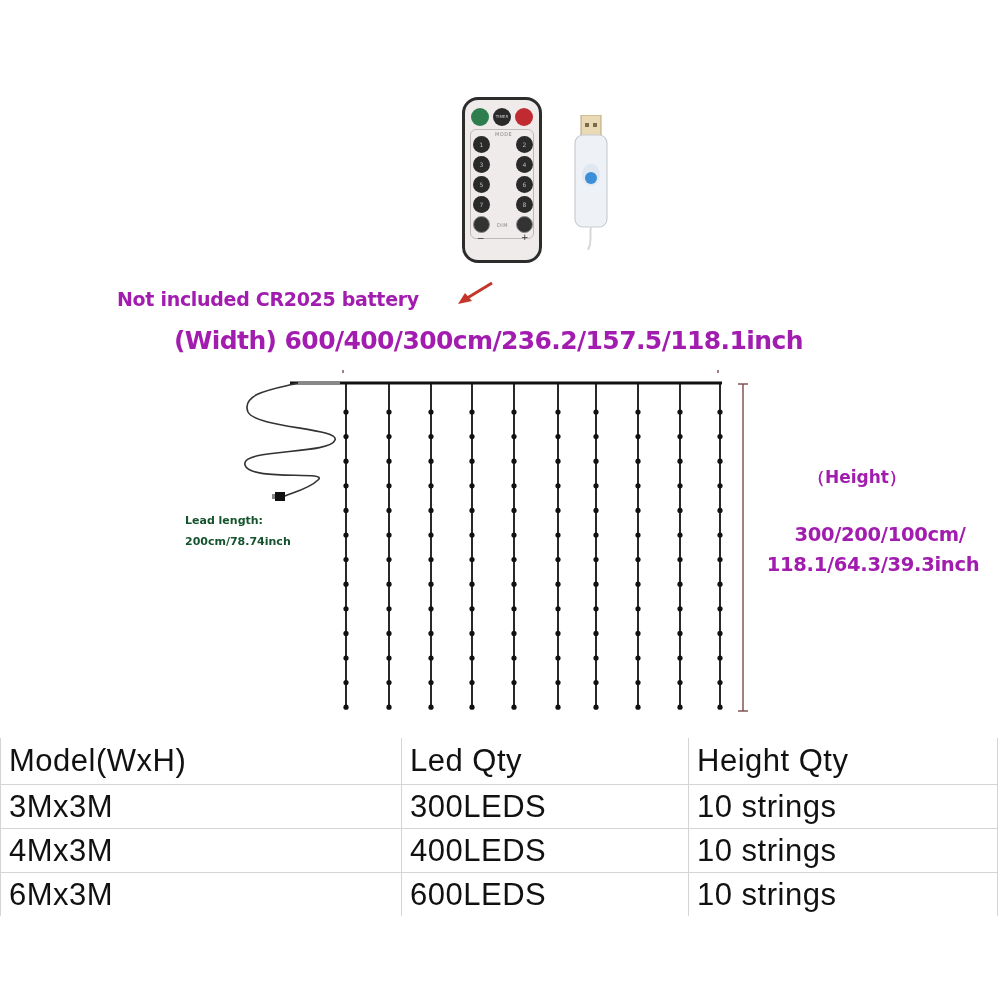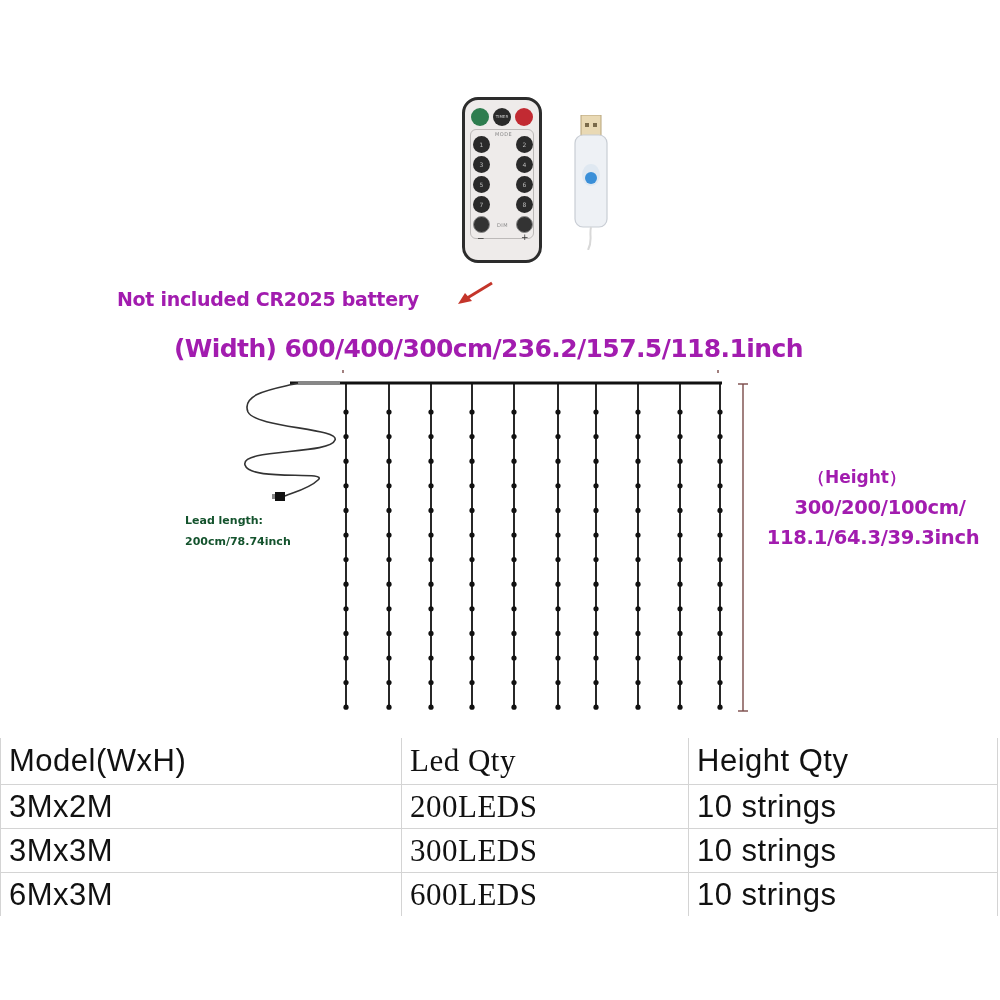--- a/index.html
+++ b/index.html
@@ -18,21 +18,21 @@
   #usb { left:573px; top:115px; width:36px; height:135px; }
 
   
   #curtain-svg { left:0; top:370px; width:1000px; height:350px; }
 
   
   #spec-table { position:absolute; left:0; top:738px; width:998px; border-collapse:collapse; }
   #spec-table td { border-top:1px solid #d4d4d4; border-left:1px solid #d4d4d4; border-right:1px solid #d4d4d4; height:43px; padding:0 0 0 8px; font-family:"Liberation Sans", sans-serif; font-size:31px; color:#111; letter-spacing:0.5px; vertical-align:middle; white-space:nowrap; }
   #spec-table tr:first-child td { border-top:none; height:46px; }
   #spec-table td.c0 { width:392px; }
-  #spec-table td.c1 { width:278px;font-family:Liberation Serif, serif; }
+  #spec-table td.c1 { width:278px; }
 </style>
 </head>
 <body>
 
 <div id="remote" class="abs">
   <div class="topbtn" style="left:6px;background:#2e7d4f;"></div>
   <div class="topbtn" style="left:28px;background:#2a2a2a;font-size:4px;color:#ccc;text-align:center;line-height:18px;">TIMER</div>
   <div class="topbtn" style="left:50px;background:#c22a32;"></div>
   <div class="inner"></div>
   <div class="lbl" style="left:30px;top:31px;">MODE</div>
@@ -60,21 +60,21 @@
   <circle cx="18" cy="63" r="6" fill="#3a8fd8"></circle>
   <path d="M18 112 C 16 120, 20 126, 15 135" stroke="#d8d8d8" stroke-width="2" fill="none"></path>
 </svg>
 
 <div class="abs red" style="left:117px;top:288px;font-size:19px;font-weight:bold;font-family:'DejaVu Sans',sans-serif;letter-spacing:-0.3px;">Not included CR2025 battery</div>
 <svg class="abs" style="left:456px;top:280px;width:40px;height:28px;" viewBox="0 0 40 28">
   <line x1="36" y1="3" x2="8" y2="20" stroke="#c4352a" stroke-width="3"></line>
   <polygon points="2,24 16,21 9,13" fill="#c4352a"></polygon>
 </svg>
 
-<div class="abs red" style="left:174px;top:334px;font-size:25px;font-weight:bold;font-family:'DejaVu Sans',sans-serif;letter-spacing:-0.6px;">(Width) 600/400/300cm/236.2/157.5/118.1inch</div>
+<div class="abs red" style="left:174px;top:326px;font-size:25px;font-weight:bold;font-family:'DejaVu Sans',sans-serif;letter-spacing:-0.6px;">(Width) 600/400/300cm/236.2/157.5/118.1inch</div>
 
 <svg id="curtain-svg" class="abs" viewBox="0 370 1000 350">
 
   <g stroke="#7a4a48" stroke-width="1.4">
     <line x1="343" y1="369" x2="718" y2="369"></line>
     <line x1="343" y1="365" x2="343" y2="373"></line>
     <line x1="718" y1="365" x2="718" y2="373"></line>
   </g>
 
   <line x1="290" y1="383" x2="722" y2="383" stroke="#111" stroke-width="3"></line>
@@ -252,41 +252,41 @@
     <line x1="738" y1="711" x2="748" y2="711"></line>
   </g>
 </svg>
 
 <div class="abs" style="left:185px;top:510px;font-size:11px;font-weight:bold;color:#14532d;line-height:21px;font-family:'DejaVu Sans',sans-serif;">
   <div>Lead length:</div>
   <div>200cm/78.74inch</div>
 </div>
 
 <div class="abs red" style="left:808px;top:466px;font-size:17px;font-weight:bold;font-family:'DejaVu Sans',sans-serif;">（Height）</div>
-<div class="abs red" style="left:748px;top:493px;width:250px;text-align:center;font-size:19.5px;font-weight:bold;line-height:30px;font-family:'DejaVu Sans',sans-serif;letter-spacing:-0.3px;">
+<div class="abs red" style="left:748px;top:520px;width:250px;text-align:center;font-size:19.5px;font-weight:bold;line-height:30px;font-family:'DejaVu Sans',sans-serif;letter-spacing:-0.3px;">
   <div style="padding-left:14px;">300/200/100cm/</div>
   <div>118.1/64.3/39.3inch</div>
 </div>
 
 <table id="spec-table">
   <tbody id="spec-body">
       <tr>
         <td class="c0">Model(WxH)</td>
         <td class="c1">Led Qty</td>
         <td class="c2">Height Qty</td>
       </tr>
       <tr>
-        <td class="c0">3Mx2M</td>
-        <td class="c1">200LEDS</td>
-        <td class="c2">10 strings</td>
-      </tr>
-      <tr>
         <td class="c0">3Mx3M</td>
         <td class="c1">300LEDS</td>
         <td class="c2">10 strings</td>
       </tr>
       <tr>
+        <td class="c0">4Mx3M</td>
+        <td class="c1">400LEDS</td>
+        <td class="c2">10 strings</td>
+      </tr>
+      <tr>
         <td class="c0">6Mx3M</td>
         <td class="c1">600LEDS</td>
         <td class="c2">10 strings</td>
       </tr>
     </tbody>
 </table>
 
 </body></html>

